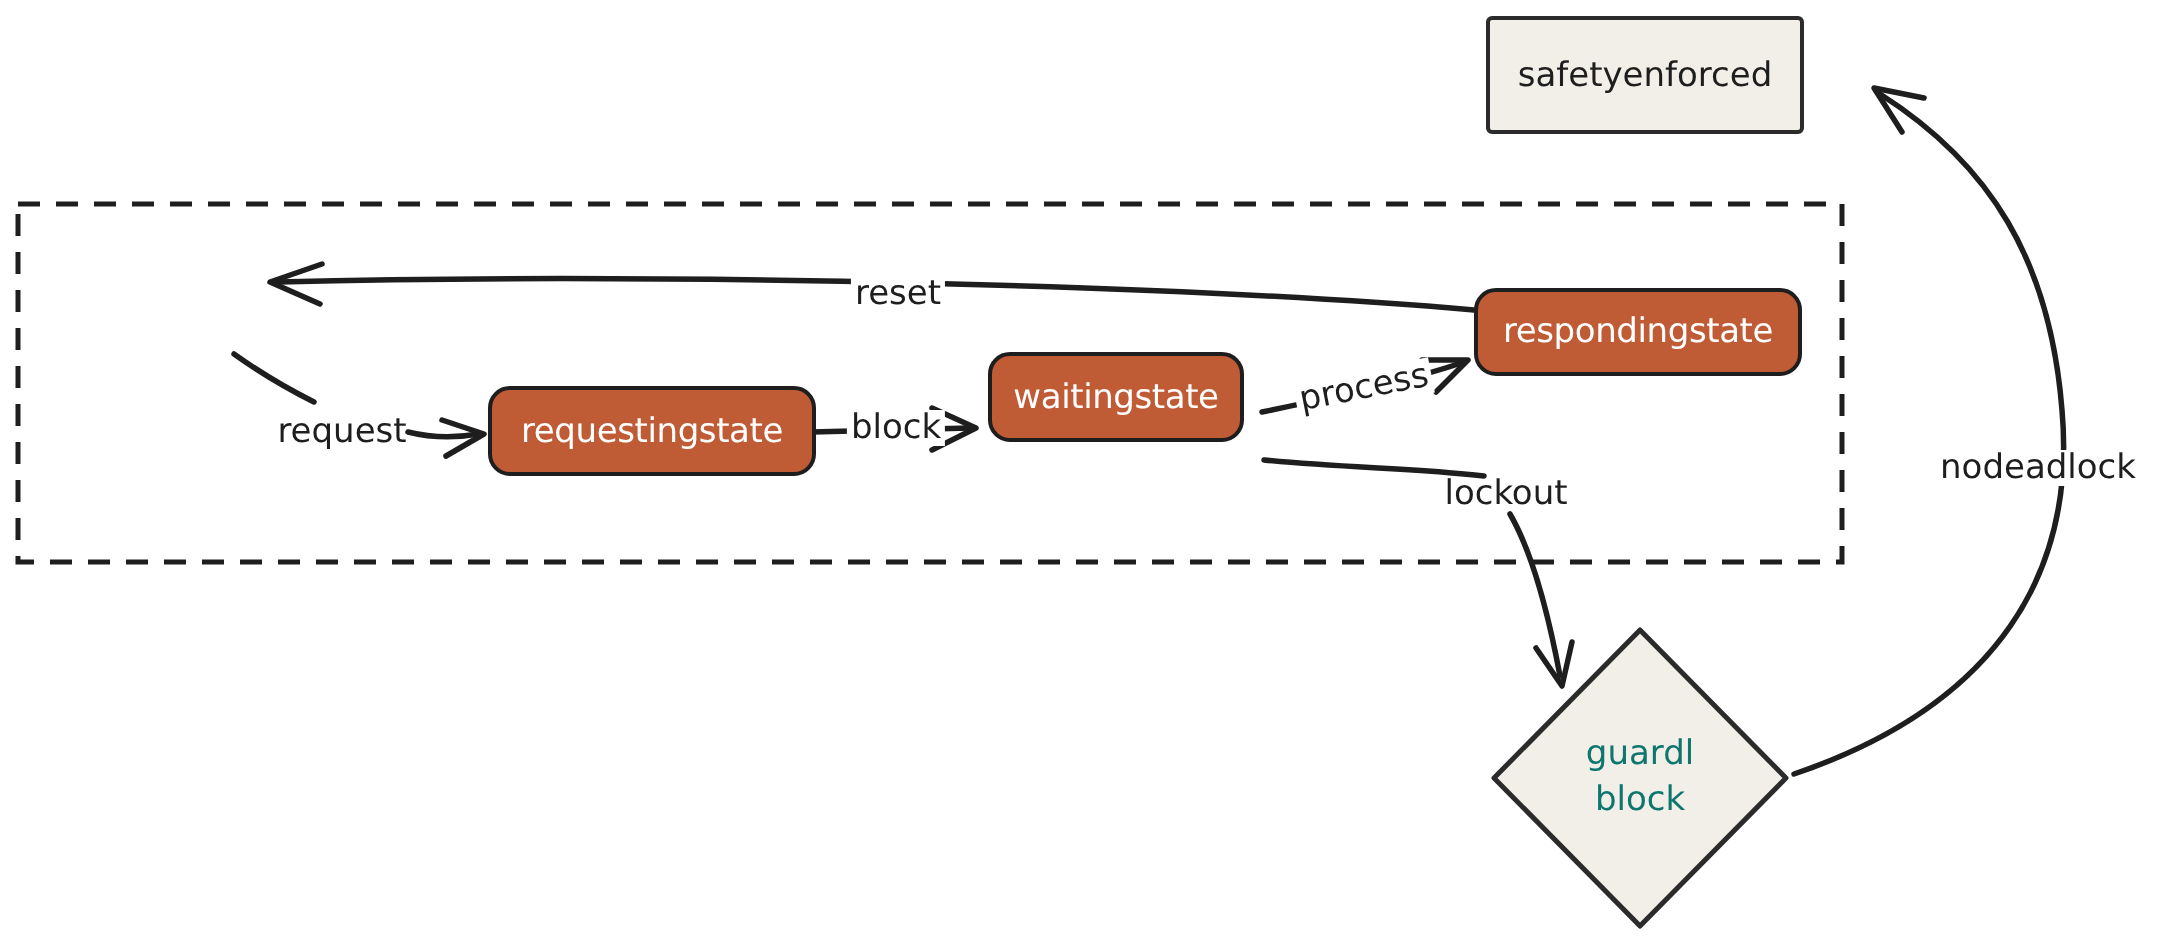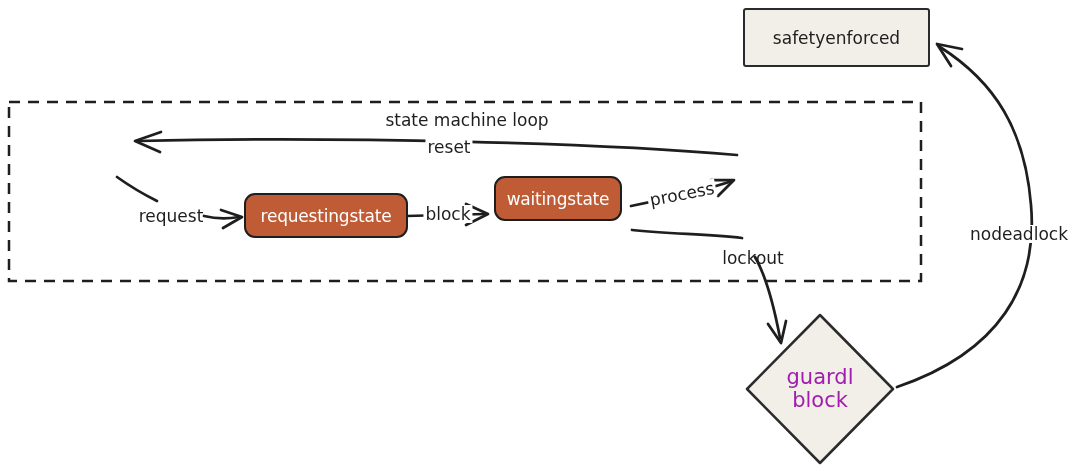--- a/index.html
+++ b/index.html
@@ -31,21 +31,21 @@
   }
   .lbl{
     position:absolute;transform:translate(-50%,-50%);
     font-size:17px;color:#1e1e1e;background:#ffffff;
     padding:0 2px;line-height:18px;white-space:nowrap;
   }
   .lbl.rot{transform:translate(-50%,-50%) rotate(-11deg);}
   .lbl.bare{background:transparent;}
   .diamond-text{
     position:absolute;left:820px;top:389px;transform:translate(-50%,-50%);
-    font-size:21px;line-height:23px;text-align:center;color:#a21caf;white-space:nowrap;
+    font-size:17px;line-height:23px;text-align:center;color:#0f766e;white-space:nowrap;
   }
   .diamond-text span{display:block;}
 </style>
 </head>
 <body>
 
 <div class="canvas">
 
   <svg class="wires" viewBox="0 0 1080 472">
 
@@ -76,32 +76,34 @@
 
 
   <div class="state" style="left:244px;top:193px;width:164px;height:45px;">
     <span>requestingstate</span>
   </div>
 
   <div class="state" style="left:494px;top:176px;width:128px;height:45px;">
     <span>waitingstate</span>
   </div>
 
+  <div class="state" style="left:737px;top:144px;width:164px;height:44px;">
+    <span>respondingstate</span>
+  </div>
 
-  <div class="plainbox" style="left:743px;top:8px;width:187px;height:59px;">
+  <div class="plainbox" style="left:743px;top:8px;width:159px;height:59px;">
     <span>safetyenforced</span>
   </div>
 
   <div class="diamond-text">
     <span>guardl</span>
     <span>block</span>
   </div>
 
-  <div class="lbl bare" style="left:467px;top:120px;">state machine loop</div>
 
   <div class="lbl" style="left:449px;top:147px;">reset</div>
   <div class="lbl bare" style="left:171px;top:216px;">request</div>
   <div class="lbl" style="left:448px;top:214px;text-align:right;">block</div>
   <div class="lbl rot" style="left:682px;top:194px;">process</div>
-  <div class="lbl bare" style="left:753px;top:247px;margin-top:11px;">lockout</div>
+  <div class="lbl bare" style="left:753px;top:247px;">lockout</div>
   <div class="lbl" style="left:1019px;top:234px;">nodeadlock</div>
 
 </div>
 
 </body></html>

